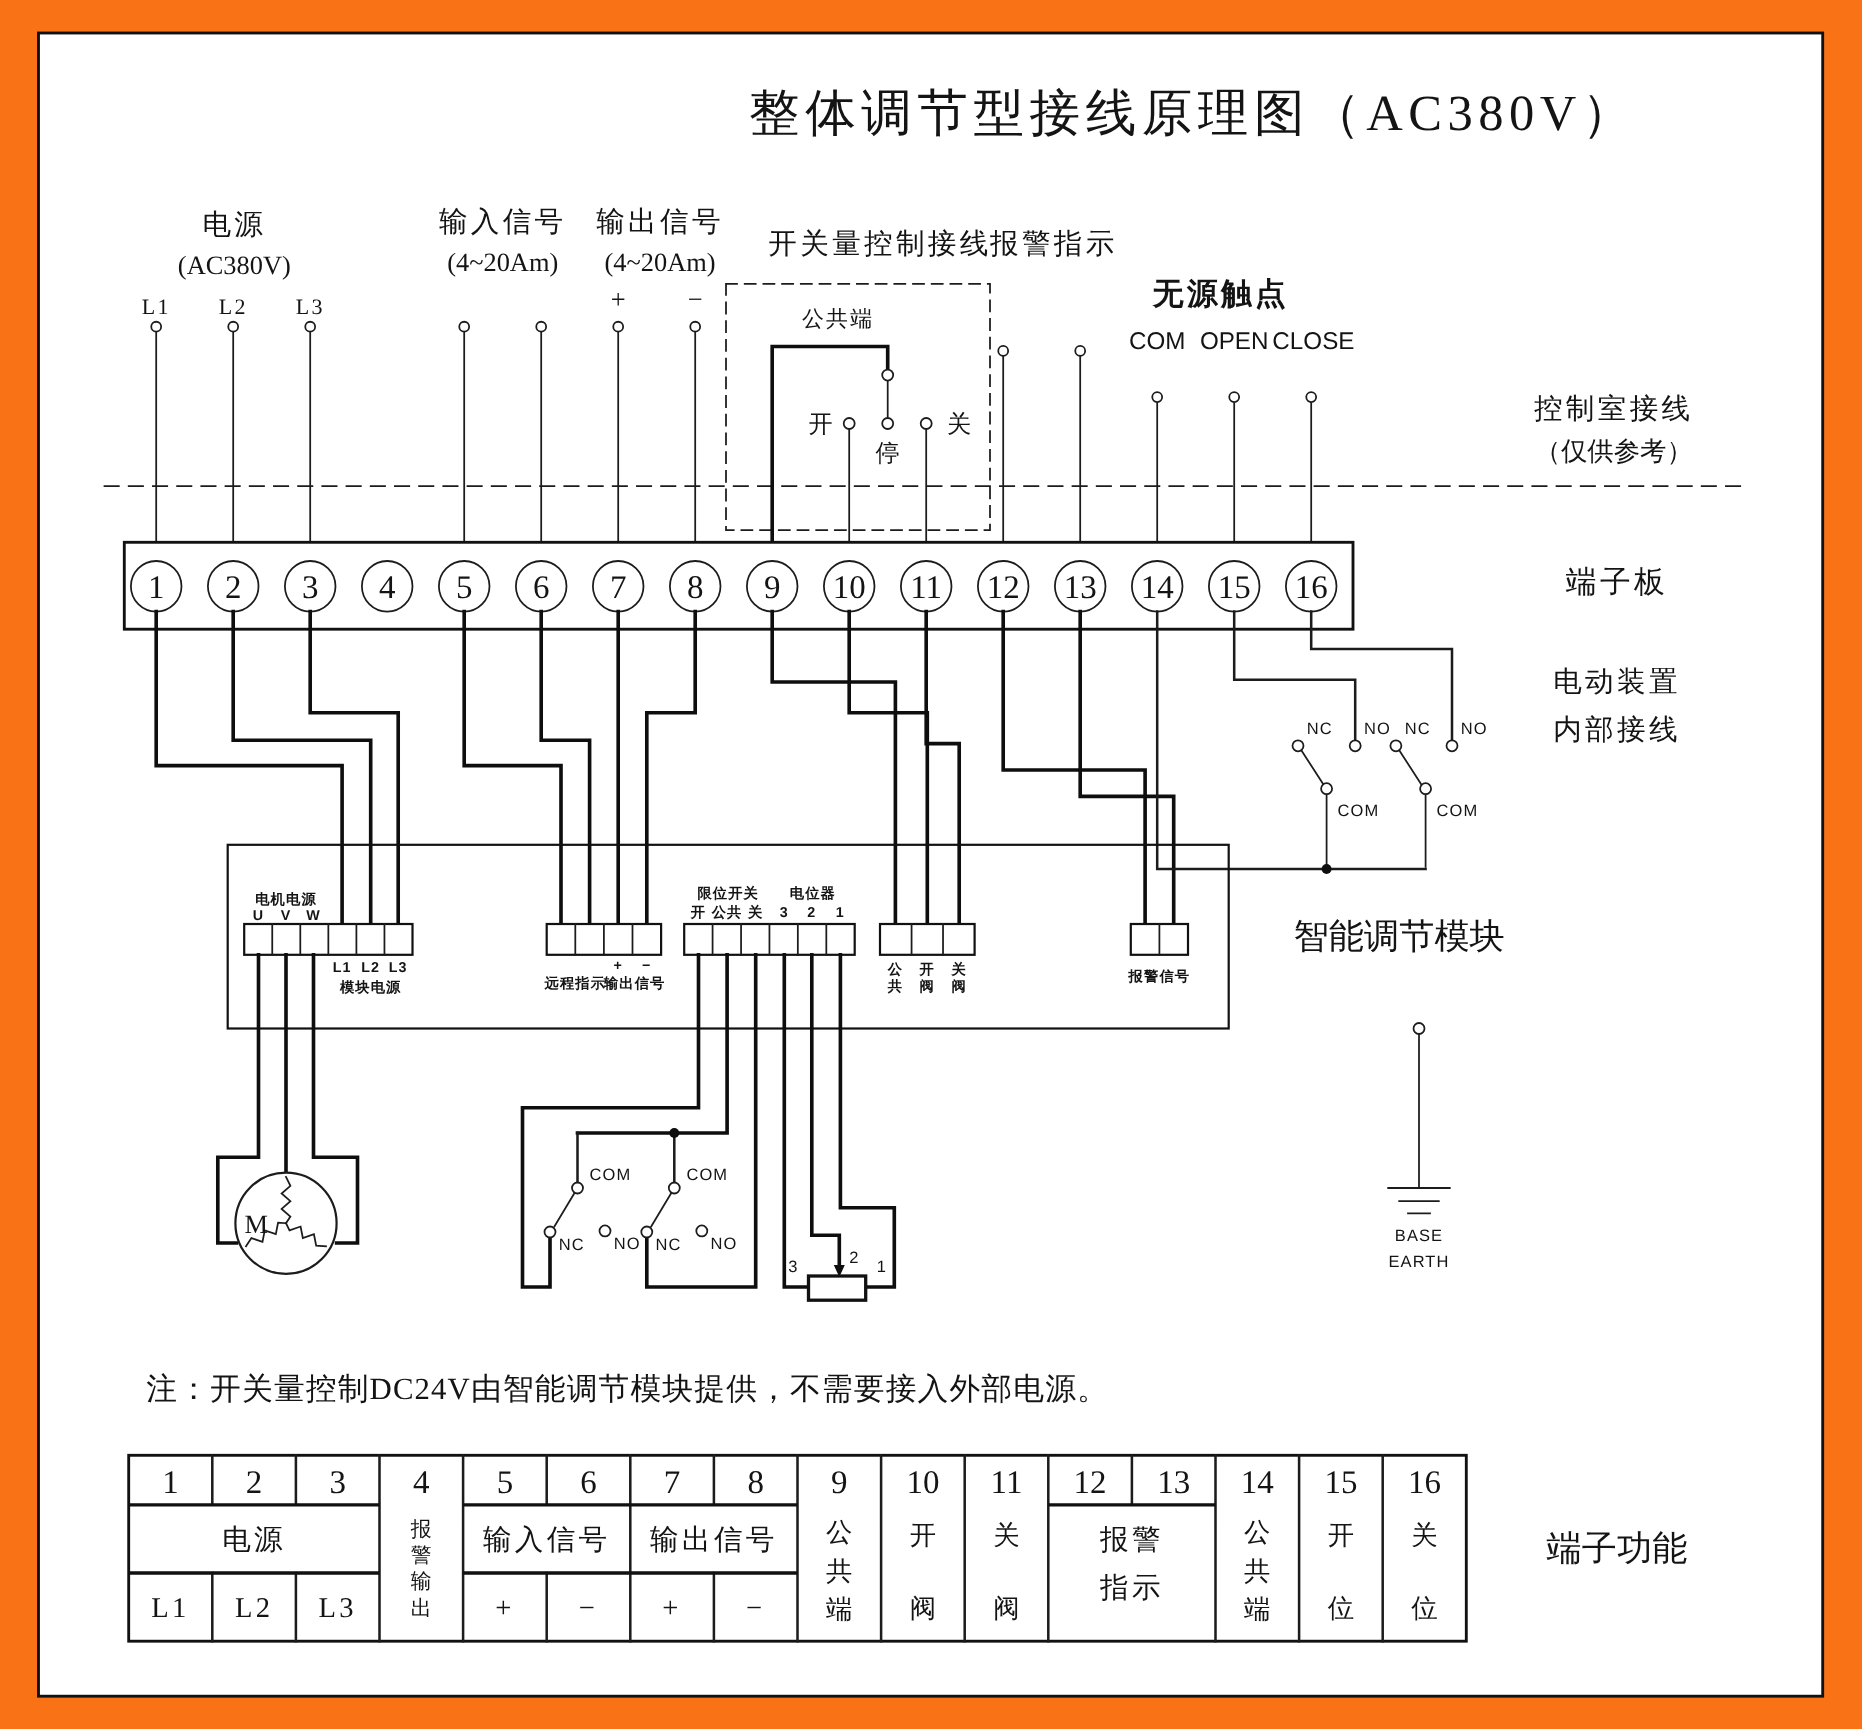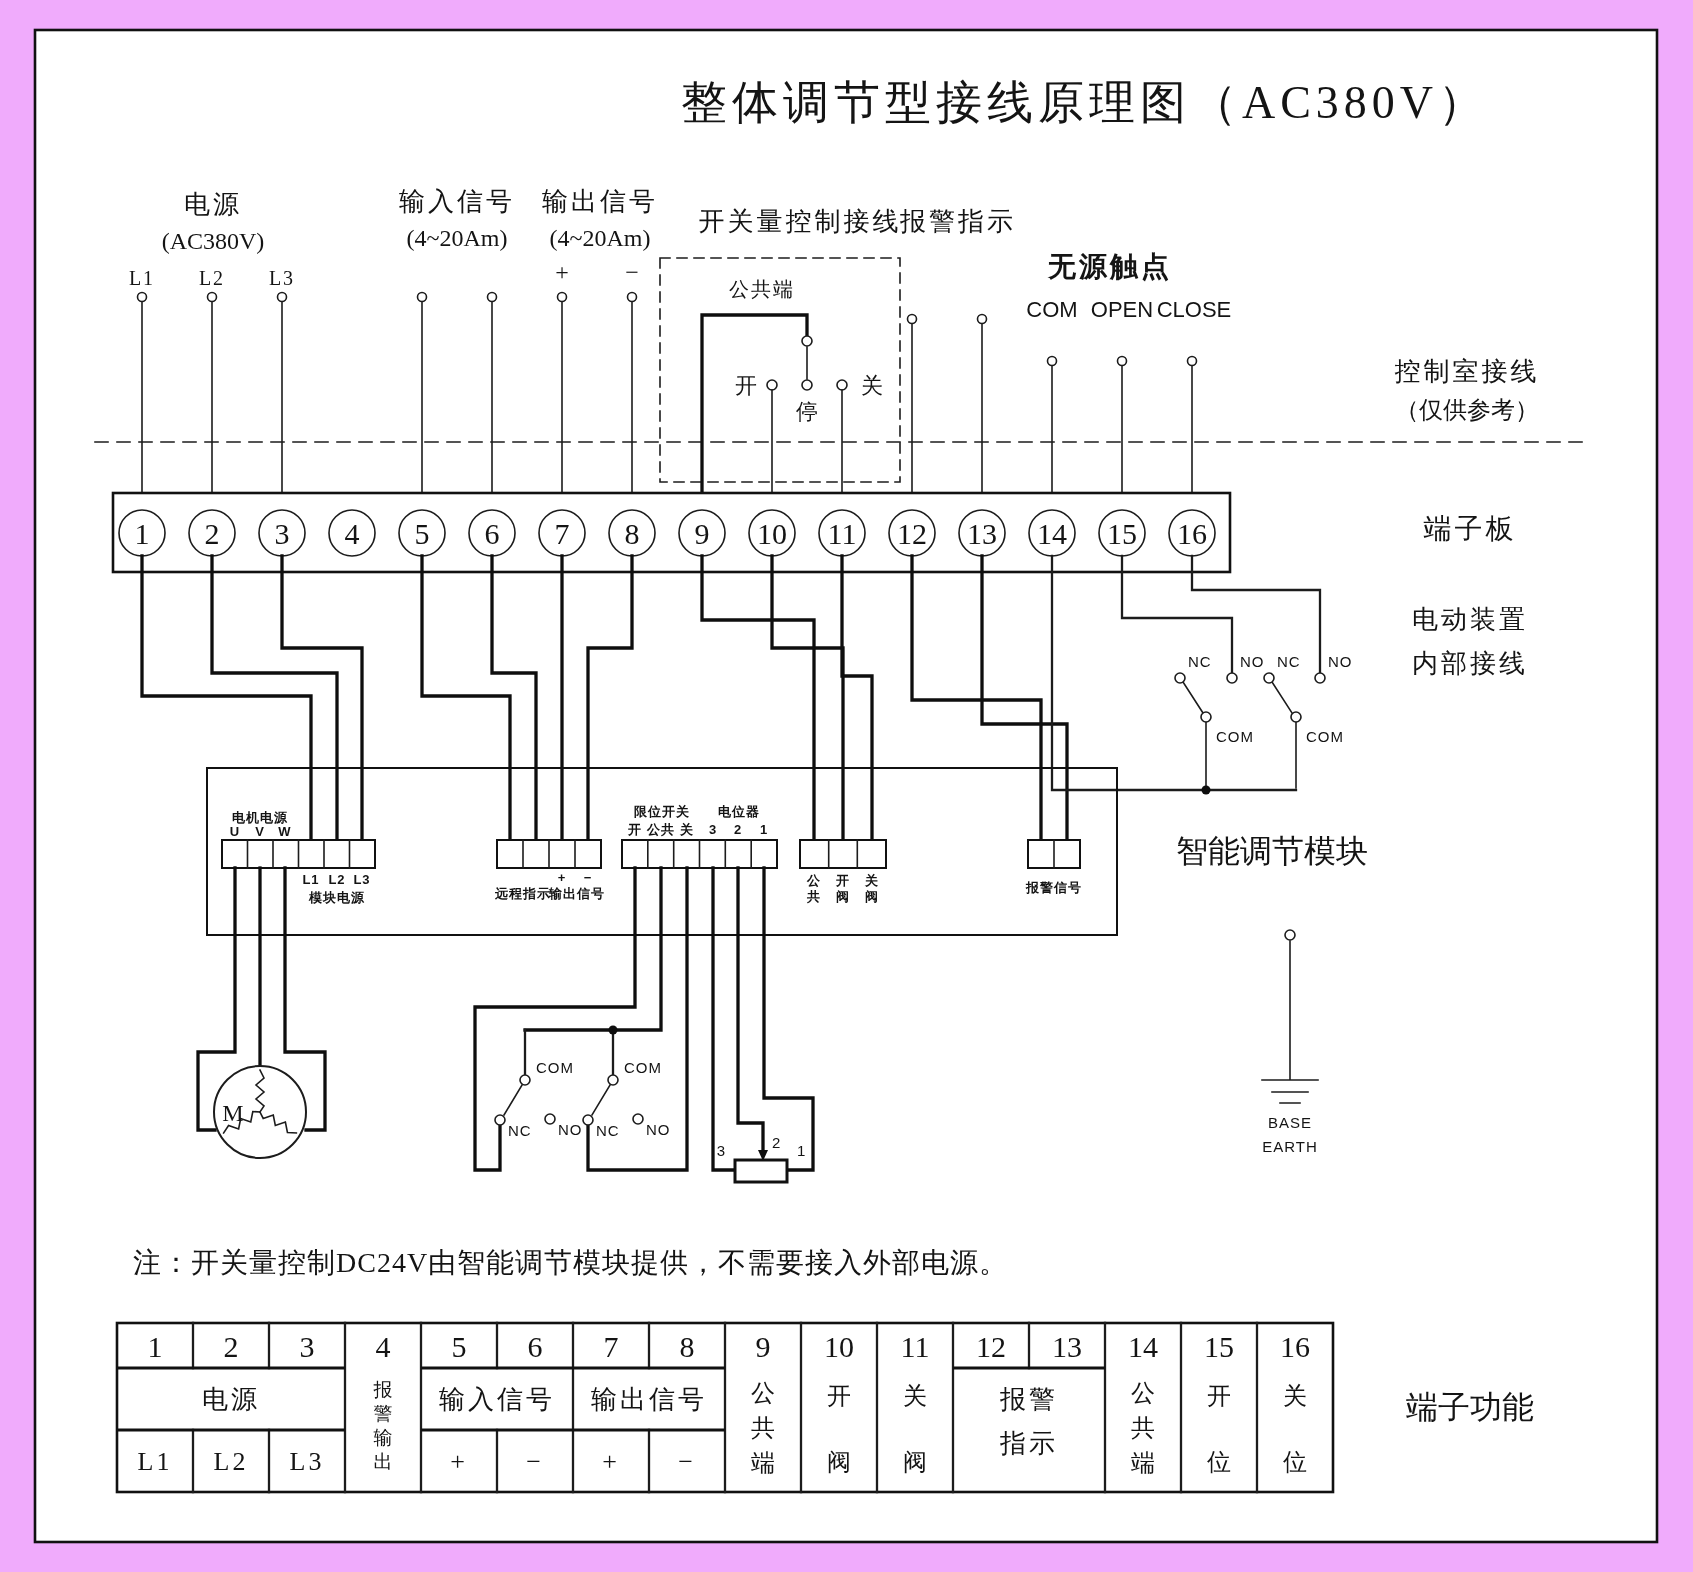--- a/index.html
+++ b/index.html
@@ -1,16 +1,16 @@
 <!DOCTYPE html>
 <html><head>
 <meta charset="utf-8">
 <style>
   html,body{margin:0;padding:0;background:#f4f4f2;}
-  .page{position:relative;width:1693px;height:1572px;background:#f0abfc;}
+  .page{position:relative;width:1693px;height:1572px;background:#f97316;}
   svg{position:absolute;left:0;top:0;}
   .w1{stroke:#1c1c1c;stroke-width:1.6;fill:none;stroke-linecap:square;}
   .w2{stroke:#1c1c1c;stroke-width:2.3;fill:none;stroke-linecap:square;}
   .w3{stroke:#0e0e0e;stroke-width:3.3;fill:none;stroke-linecap:square;}
   .dashline{stroke-dasharray:13 9;}
   .boxdash{stroke-dasharray:10 7;}
   .node{fill:#ffffff;stroke:#1c1c1c;stroke-width:1.6;}
   .dot{fill:#0e0e0e;stroke:none;}
   text{font-family:"Liberation Serif","DejaVu Serif",serif;fill:#141414;text-anchor:middle;}
   .sans{font-family:"Liberation Sans","DejaVu Sans",sans-serif;}

